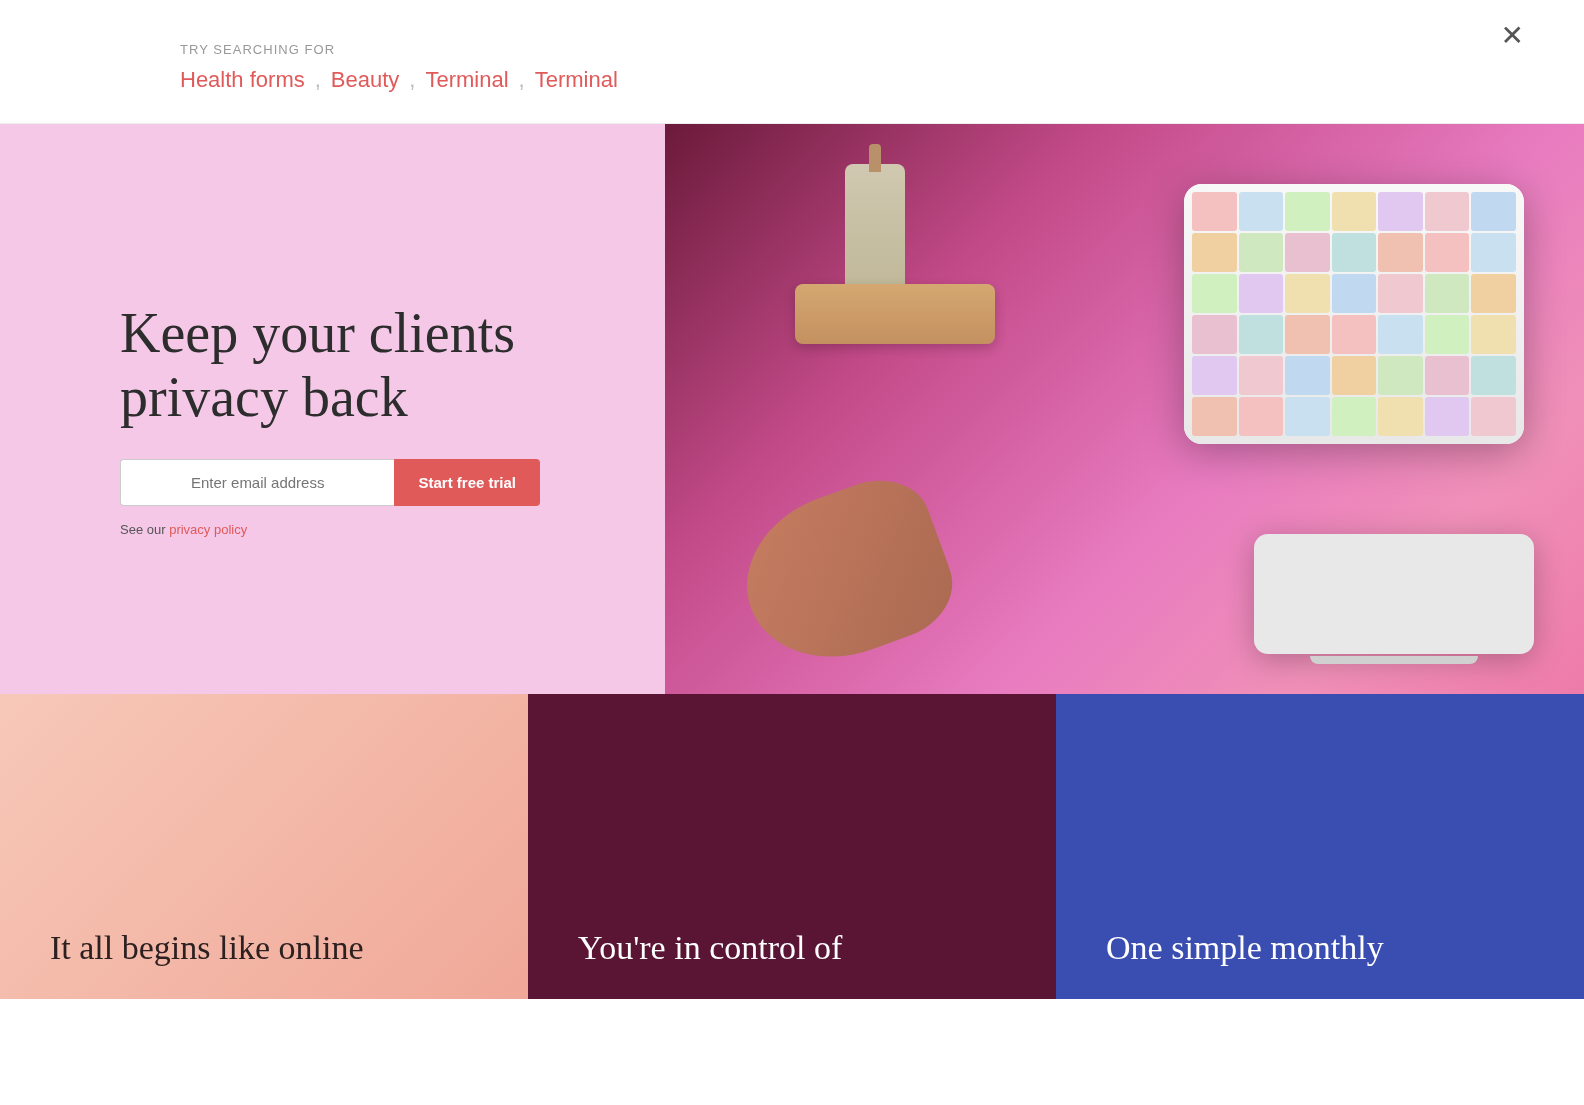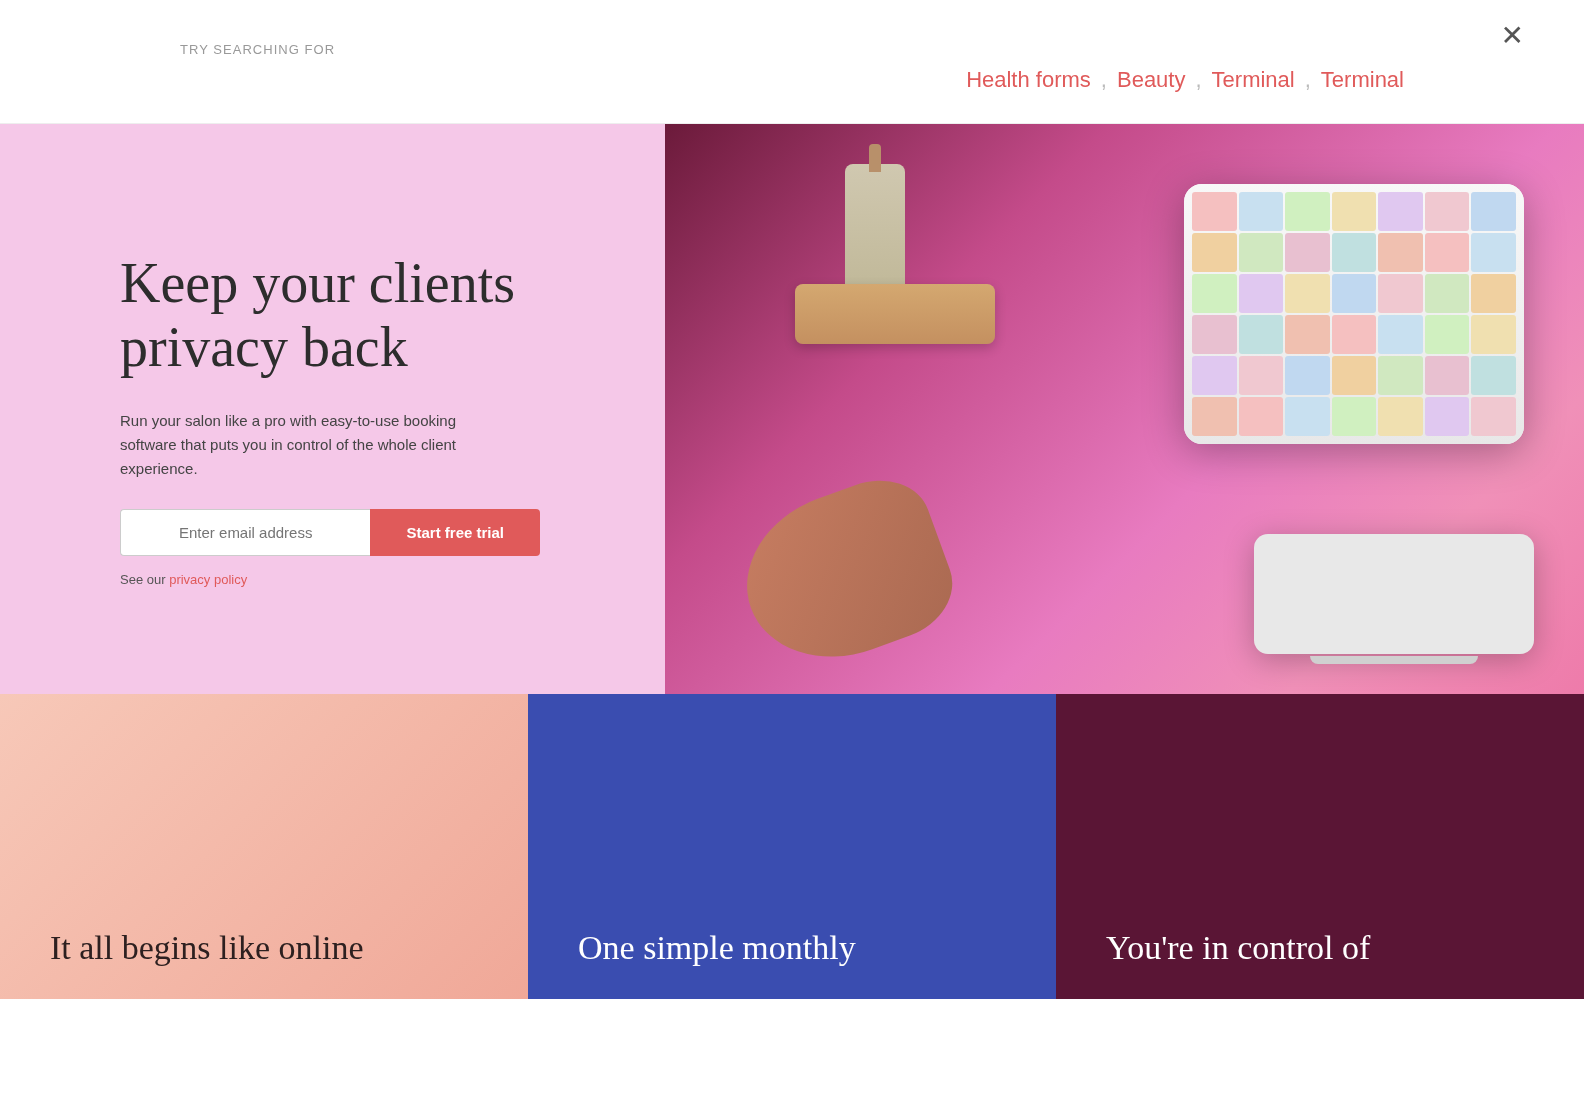--- a/index.html
+++ b/index.html
@@ -52,21 +52,20 @@
       color: #999;
       text-transform: uppercase;
       letter-spacing: 0.08em;
       margin-bottom: 10px;
       font-weight: 500;
     }
     .suggestions-links {
       display: flex;
       gap: 0;
       align-items: center;
-      justify-content: flex-end;
     }
     .suggestion-link {
       color: #e05a5a;
       font-size: 22px;
       font-weight: 400;
       text-decoration: none;
       cursor: pointer;
     }
     .suggestion-sep {
       color: #bbb;
@@ -119,21 +118,21 @@
       font-size: 15px;
       background: #fff;
       outline: none;
       text-align: center;
     }
     .hero-cta {
       background: #e05a5a;
       color: #fff;
       border: none;
       border-radius: 0 4px 4px 0;
-      padding: 14px 36px;
+      padding: 14px 24px;
       font-size: 15px;
       font-weight: 600;
       cursor: pointer;
       white-space: nowrap;
     }
     .privacy-note {
       font-size: 13px;
       color: #555;
     }
     .privacy-link {
@@ -282,21 +281,20 @@
       <a class="suggestion-link">Terminal</a>
       <span class="suggestion-sep">,</span>
       <a class="suggestion-link">Terminal</a>
     </div>
   </div>
 </div>
 
 <section class="hero">
   <div class="hero-left">
     <h1 class="hero-title">Keep your clients privacy back</h1>
-    <p class="hero-subtitle">Run your salon like a pro with easy-to-use booking software that puts you in control of the whole client experience.</p>
     <div class="hero-form">
       <input class="hero-email" type="email" placeholder="Enter email address" style="">
       <button class="hero-cta">Start free trial</button>
     </div>
     <p class="privacy-note">
       <span>See our </span><a class="privacy-link">privacy policy</a>
     </p>
   </div>
   <div class="hero-right">
     <div class="hero-image-placeholder">
@@ -357,19 +355,19 @@
 
       <div class="pos-terminal"></div>
     </div>
   </div>
 </section>
 
 <div class="bottom-sections">
   <div class="bottom-sec bottom-sec-1">
     <h2 class="bottom-sec-title">It all begins like online</h2>
   </div>
+  <div class="bottom-sec bottom-sec-2">
+    <h2 class="bottom-sec-title">You're in control of</h2>
+  </div>
   <div class="bottom-sec bottom-sec-3">
     <h2 class="bottom-sec-title">One simple monthly</h2>
   </div>
-  <div class="bottom-sec bottom-sec-2">
-    <h2 class="bottom-sec-title">You're in control of</h2>
-  </div>
 </div>
 
 </body></html>

